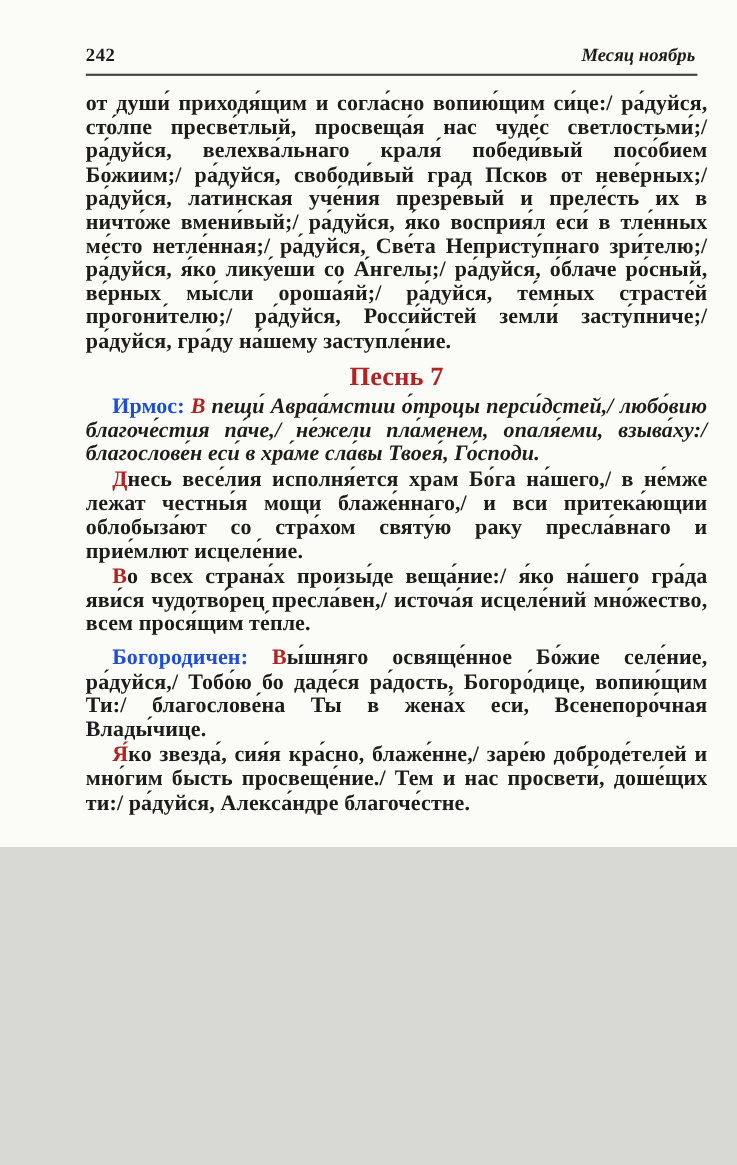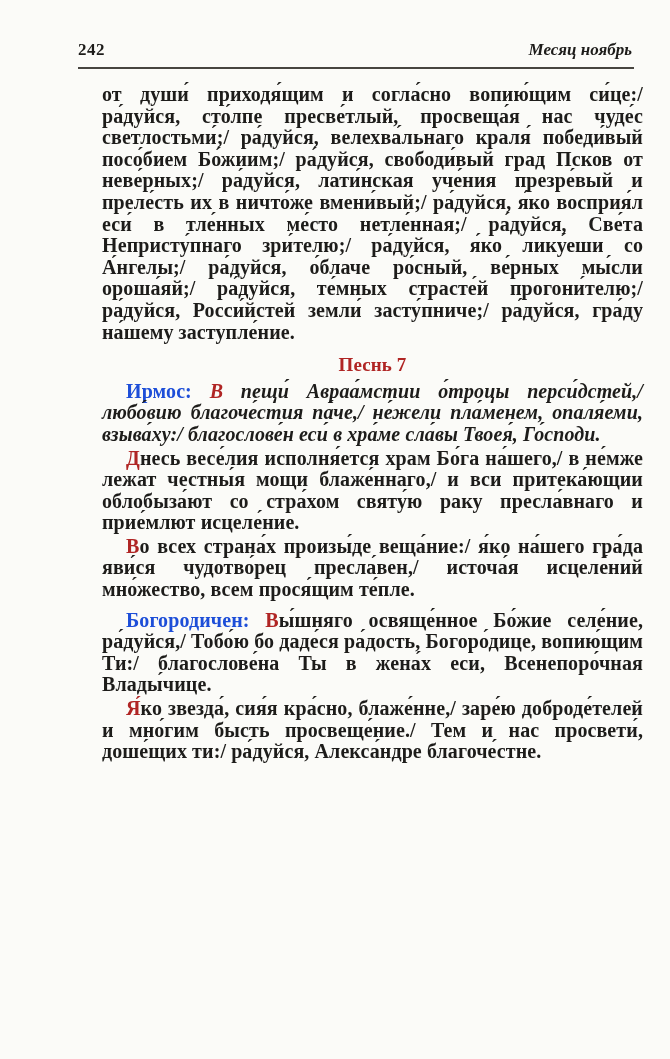--- a/index.html
+++ b/index.html
@@ -1,19 +1,19 @@
 <!DOCTYPE html>
 <html><head>
 <meta charset="utf-8">
 <style>
   html,body { margin:0; padding:0; background:#d8d8d4; }
   .page {
     position: relative;
     width: 670px;
-    height: 1059px;
+    height: 770px;
     margin: 0 auto;
     background: #fbfbf8;
     font-family: "Liberation Serif", "DejaVu Serif", serif;
     font-weight: 700;
     color: #1d1c1a;
     overflow: hidden;
     box-sizing: border-box;
   }
   .page-header {
     display: flex;
@@ -28,29 +28,28 @@
     border: 0;
     border-top: 2px solid #474540;
     margin: 7px 36px 0 78px;
   }
   .page-body {
     padding: 15px 27px 0 78px;
     font-size: 20px;
     line-height: 21.6px;
     text-align: justify;
     letter-spacing: 0.1px;
-    margin-left: 24px;
   }
   .para { margin: 0 0 2px 0; text-indent: 24px; }
   .para.noindent { text-indent: 0; }
   .para.irmos { font-style: italic; }
   .para.bogorodichen { margin-top: 9px; }
   .heading {
     margin: 11px 0 5px 0;
-    font-size: 19px;
+    font-size: 24px;
     text-align: center;
     text-indent: 0;
     font-weight: 700;
   }
   .red { color: #b02524; }
   .label-red { color: #1d4ed8; font-style: normal; }
   .initial-red { color: #b02524; }
 </style>
 </head>
 <body>

